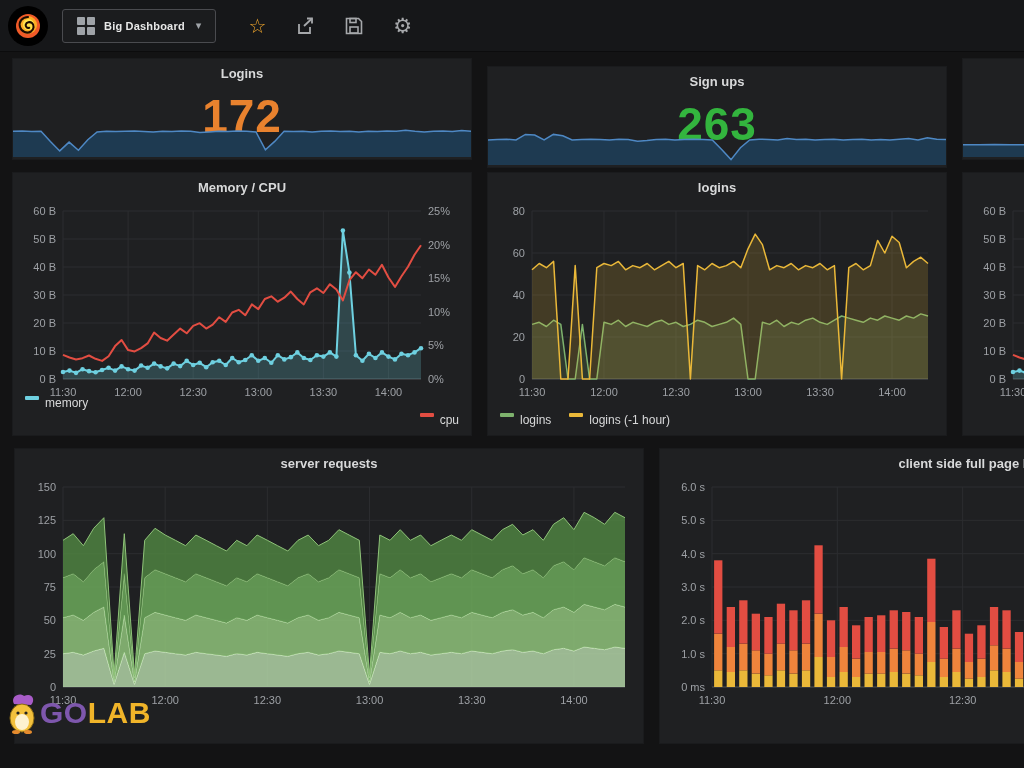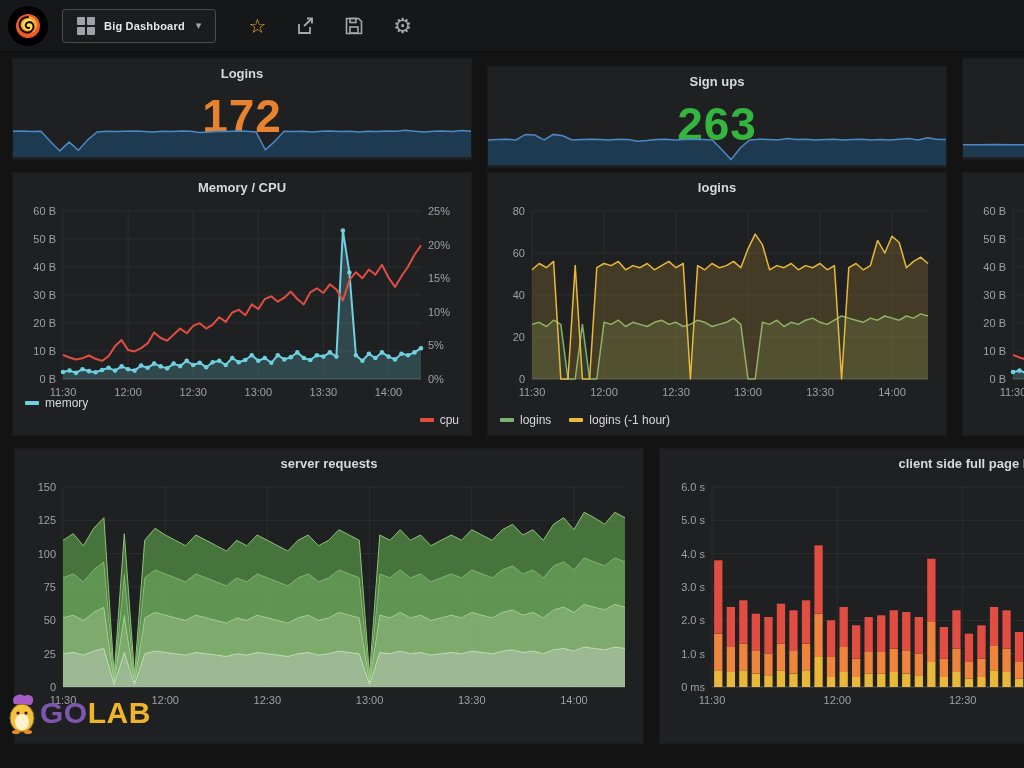--- a/index.html
+++ b/index.html
@@ -27,21 +27,21 @@
   
   .panel { position:absolute; background:#1f2022; border:1px solid #1a1b1d; }
   .panel-title { position:absolute; left:0; right:0; top:7px; text-align:center;
     color:#d8d9da; font-size:13px; font-weight:bold; }
   .bigval { position:absolute; left:0; right:0; top:30px; text-align:center;
     font-size:46px; font-weight:bold; letter-spacing:1px; }
   .spark { position:absolute; left:0; right:0; bottom:2px; height:38px; }
   .chart { position:absolute; }
   .legend { position:absolute; left:12px; right:12px; display:flex; gap:18px;
     align-items:center; font-size:12px; color:#d8d9da; }
-  .legend .item { display:flex; align-items:center; gap:6px; cursor:pointer; }
+  .legend .item { display:flex; gap:6px; cursor:pointer; }
   .legend .item.right { margin-left:auto;margin-top:34px; }
   .legend .dash { width:14px; height:4px; border-radius:1px; display:inline-block; }
   
   #watermark { position:absolute; left:6px; top:692px; display:flex; align-items:center; z-index:50; }
   #wm-text { font-size:30px; font-weight:bold; letter-spacing:.5px; }
   #wm-text .go { color:#7e57ad; }
   #wm-text .lab { color:#f0b429; }
 </style>
 </head>
 <body>

